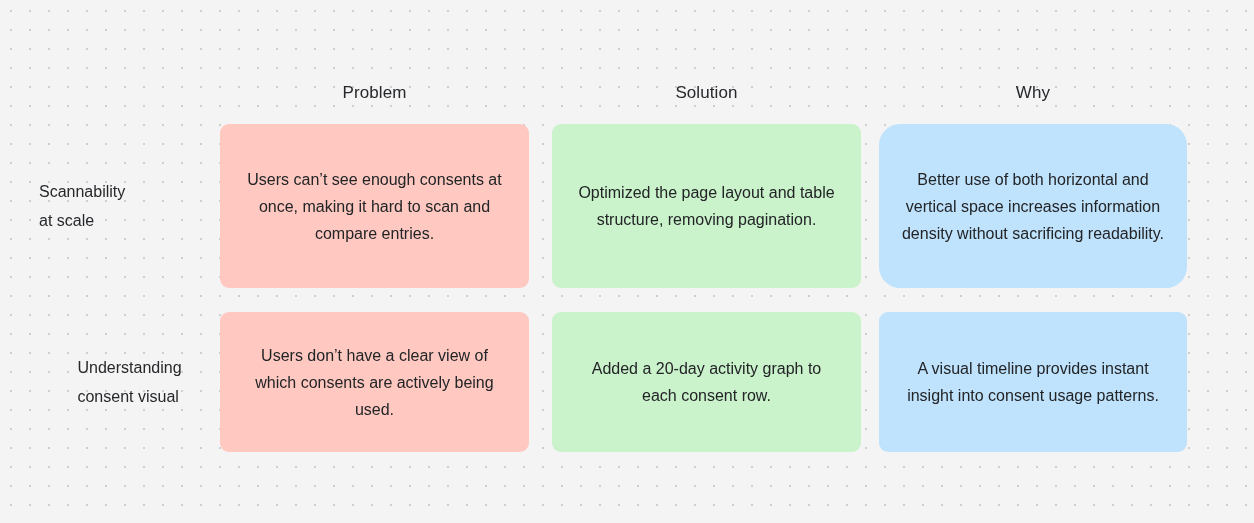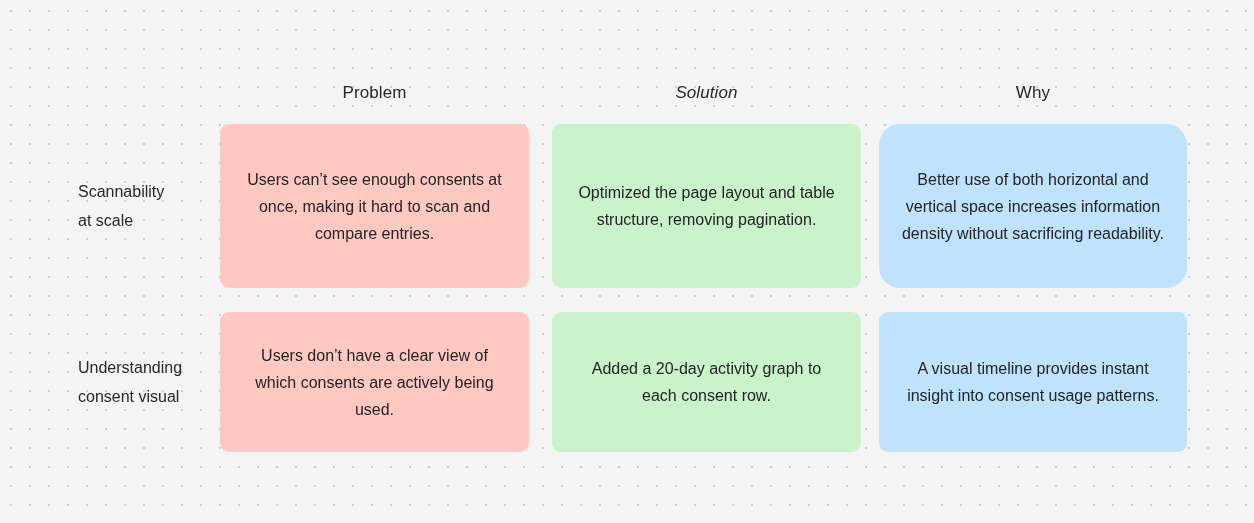--- a/index.html
+++ b/index.html
@@ -44,35 +44,35 @@
     grid-row: 2;
     display: flex;
     align-items: center;
     justify-content: center;
     font-size: 17px;
     line-height: 22px;
     color: #26282b;
     letter-spacing: 0.1px;
   }
   .col-header.c1 { grid-column: 2; }
-  .col-header.c2 { grid-column: 4; font-style: italic; }
+  .col-header.c2 { grid-column: 4; }
   .col-header.c3 { grid-column: 6; }
 
   .row-label {
     grid-column: 1;
     display: flex;
     align-items: center;
-    padding-left: 78px;
+    padding-left: 39px;
     box-sizing: border-box;
     font-size: 16px;
     line-height: 29px;
     color: #26282b;
   }
   .row-label.r1 { grid-row: 3; }
-  .row-label.r2 { grid-row: 5; }
+  .row-label.r2 { grid-row: 5; justify-content: center; }
   .row-label span { display: block; }
 
   .card {
     border-radius: 9px;
     display: flex;
     align-items: center;
     justify-content: center;
     text-align: center;
     box-sizing: border-box;
     padding: 14px 22px;

